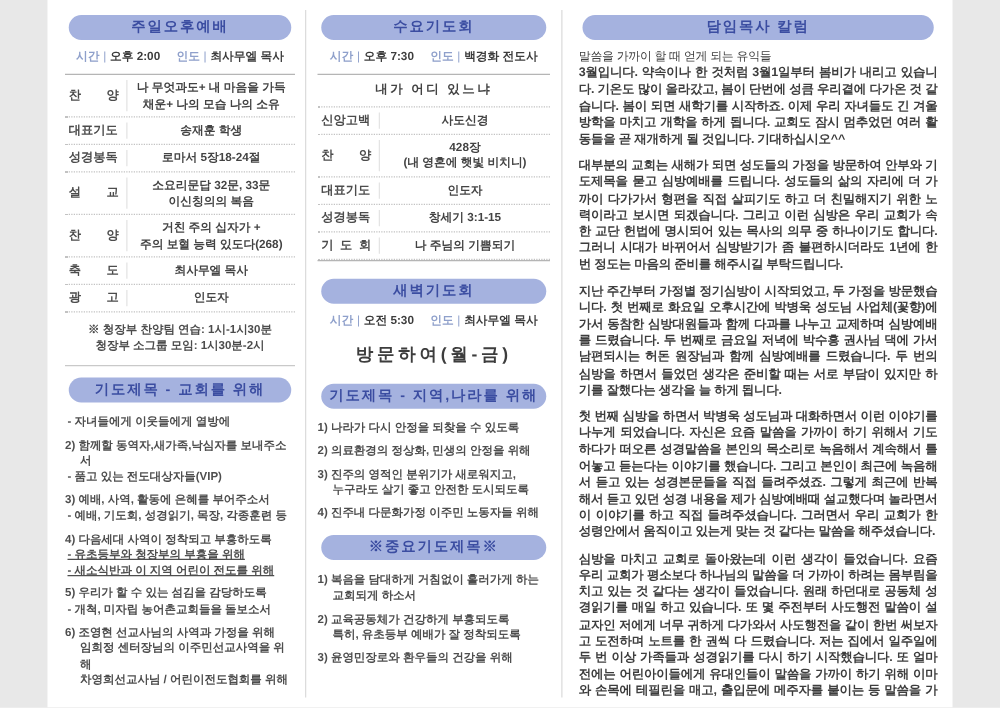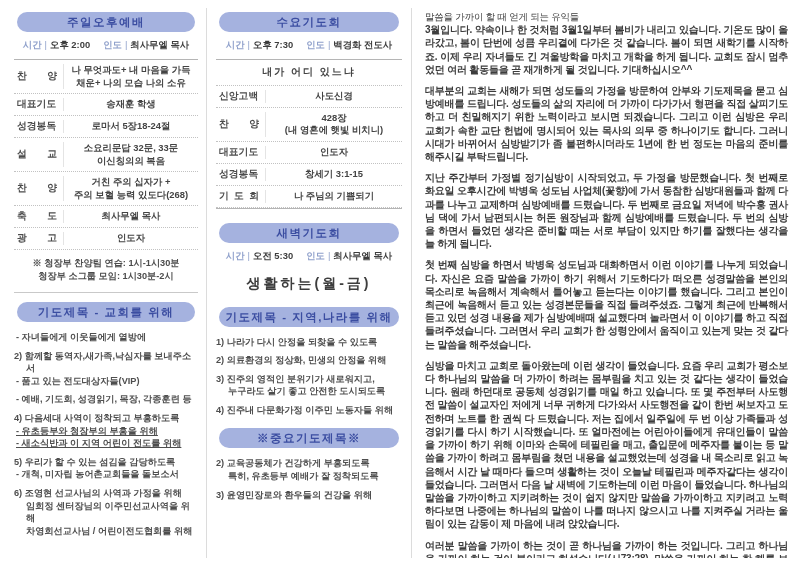--- a/index.html
+++ b/index.html
@@ -2,21 +2,21 @@
 <html style="--pill-bg: #a5b2df; --pill-text: #3b4da1; --lbl-blue: #8fa0cb; --ink: #474747;"><head>
 <meta charset="utf-8">
 <style>
   :root{
     --pill-bg:#a5b2df; --pill-text:#3b4da1; --lbl-blue:#8fa0cb;
     --ink:#474747; --line:#c9c9c9;
   }
   *{box-sizing:border-box;}
   html,body{margin:0;padding:0;background:#e8e8e8;}
   .page{
-    width:800px;height:566px;background:#ffffff;margin:0 auto;
+    width:724px;height:566px;background:#ffffff;margin:0 auto;
     font-family:"Liberation Sans",sans-serif;color:var(--ink);
     display:flex;padding:8px 8px 8px 10px;overflow:hidden;
   }
   .col{height:100%;overflow:hidden;}
   .col-left{width:196px;padding:2px 8px 0 4px;}
   .col-mid{width:206px;border-left:1px solid #dcdcdc;border-right:1px solid #dcdcdc;padding:2px 9px 0 9px;}
   .col-right{flex:1;padding:2px 4px 0 13px;}
   .pill{
     background:var(--pill-bg);color:var(--pill-text);
     border-radius:11px;text-align:center;font-weight:bold;
@@ -136,20 +136,21 @@
     </div>
     <div class="plist">
         <div class="pitem">
           <div class="psub">- 자녀들에게 이웃들에게 열방에</div>
         </div>
         <div class="pitem">
           <div class="pmain">2) 함께할 동역자,새가족,낙심자를 보내주소서</div>
           <div class="psub">- 품고 있는 전도대상자들(VIP)</div>
         </div>
         <div class="pitem">
+          <div class="pmain">3) 예배, 사역, 활동에 은혜를 부어주소서</div>
           <div class="psub">- 예배, 기도회, 성경읽기, 목장, 각종훈련 등</div>
         </div>
         <div class="pitem">
           <div class="pmain">4) 다음세대 사역이 정착되고 부흥하도록</div>
           <div class="psub u">- 유초등부와 청장부의 부흥을 위해</div>
           <div class="psub u">- 새소식반과 이 지역 어린이 전도를 위해</div>
         </div>
         <div class="pitem">
           <div class="pmain">5) 우리가 할 수 있는 섬김을 감당하도록</div>
           <div class="psub">- 개척, 미자립 농어촌교회들을 돌보소서</div>
@@ -217,21 +218,21 @@
     </div>
     <div class="trow">
       <span class="tlbl">시간</span>
       <span class="tsep">|</span>
       <span class="tval">오전 5:30</span>
       <span class="tgap"></span>
       <span class="tlbl">인도</span>
       <span class="tsep">|</span>
       <span class="tval">최사무엘 목사</span>
     </div>
-    <div class="tongdok">생활하는(월-금)</div>
+    <div class="tongdok">방문하여(월-금)</div>
 
     <div class="pill">
       <span>기도제목 - 지역,나라를 위해</span>
     </div>
     <div class="plist">
         <div class="pitem">
           <div class="pmain">1) 나라가 다시 안정을 되찾을 수 있도록</div>
         </div>
         <div class="pitem">
           <div class="pmain">2) 의료환경의 정상화, 민생의 안정을 위해</div>
@@ -243,30 +244,37 @@
         <div class="pitem">
           <div class="pmain">4) 진주내 다문화가정 이주민 노동자들 위해</div>
         </div>
       </div>
 
     <div class="pill" style="margin-top:12px">
       <span>※중요기도제목※</span>
     </div>
     <div class="plist">
         <div class="pitem">
+          <div class="pmain">1) 복음을 담대하게 거침없이 흘러가게 하는</div>
+          <div class="psub cont">교회되게 하소서</div>
+        </div>
+        <div class="pitem">
           <div class="pmain">2) 교육공동체가 건강하게 부흥되도록</div>
           <div class="psub cont">특히, 유초등부 예배가 잘 정착되도록</div>
         </div>
         <div class="pitem">
           <div class="pmain">3) 윤영민장로와 환우들의 건강을 위해</div>
         </div>
       </div>
   </section>
 
   <section class="col col-right">
+    <div class="pill">
+      <span>담임목사 칼럼</span>
+    </div>
     <div class="heading">말씀을 가까이 할 때 얻게 되는 유익들</div>
     <div class="paras">
         <p class="para">3월입니다. 약속이나 한 것처럼 3월1일부터 봄비가 내리고 있습니다. 기온도 많이 올라갔고, 봄이 단번에 성큼 우리곁에 다가온 것 같습니다. 봄이 되면 새학기를 시작하죠. 이제 우리 자녀들도 긴 겨울방학을 마치고 개학을 하게 됩니다. 교회도 잠시 멈추었던 여러 활동들을 곧 재개하게 될 것입니다. 기대하십시오^^</p>
         <p class="para">대부분의 교회는 새해가 되면 성도들의 가정을 방문하여 안부와 기도제목을 묻고 심방예배를 드립니다. 성도들의 삶의 자리에 더 가까이 다가가서 형편을 직접 살피기도 하고 더 친밀해지기 위한 노력이라고 보시면 되겠습니다. 그리고 이런 심방은 우리 교회가 속한 교단 헌법에 명시되어 있는 목사의 의무 중 하나이기도 합니다. 그러니 시대가 바뀌어서 심방받기가 좀 불편하시더라도 1년에 한 번 정도는 마음의 준비를 해주시길 부탁드립니다.</p>
         <p class="para">지난 주간부터 가정별 정기심방이 시작되었고, 두 가정을 방문했습니다. 첫 번째로 화요일 오후시간에 박병욱 성도님 사업체(꽃향)에 가서 동참한 심방대원들과 함께 다과를 나누고 교제하며 심방예배를 드렸습니다. 두 번째로 금요일 저녁에 박수홍 권사님 댁에 가서 남편되시는 허돈 원장님과 함께 심방예배를 드렸습니다. 두 번의 심방을 하면서 들었던 생각은 준비할 때는 서로 부담이 있지만 하기를 잘했다는 생각을 늘 하게 됩니다.</p>
         <p class="para">첫 번째 심방을 하면서 박병욱 성도님과 대화하면서 이런 이야기를 나누게 되었습니다. 자신은 요즘 말씀을 가까이 하기 위해서 기도하다가 떠오른 성경말씀을 본인의 목소리로 녹음해서 계속해서 틀어놓고 듣는다는 이야기를 했습니다. 그리고 본인이 최근에 녹음해서 듣고 있는 성경본문들을 직접 들려주셨죠. 그렇게 최근에 반복해서 듣고 있던 성경 내용을 제가 심방예배때 설교했다며 놀라면서 이 이야기를 하고 직접 들려주셨습니다. 그러면서 우리 교회가 한 성령안에서 움직이고 있는게 맞는 것 같다는 말씀을 해주셨습니다.</p>
         <p class="para">심방을 마치고 교회로 돌아왔는데 이런 생각이 들었습니다. 요즘 우리 교회가 평소보다 하나님의 말씀을 더 가까이 하려는 몸부림을 치고 있는 것 같다는 생각이 들었습니다. 원래 하던대로 공동체 성경읽기를 매일 하고 있습니다. 또 몇 주전부터 사도행전 말씀이 설교자인 저에게 너무 귀하게 다가와서 사도행전을 같이 한번 써보자고 도전하며 노트를 한 권씩 다 드렸습니다. 저는 집에서 일주일에 두 번 이상 가족들과 성경읽기를 다시 하기 시작했습니다. 또 얼마전에는 어린아이들에게 유대인들이 말씀을 가까이 하기 위해 이마와 손목에 테필린을 매고, 출입문에 메주자를 붙이는 등 말씀을 가까이 하려고 몸부림을 쳤던 내용을 설교했었는데 성경을 내 목소리로 읽고 녹음해서 시간 날 때마다 들으며 생활하는 것이 오늘날 테필린과 메주자같다는 생각이 들었습니다. 그러면서 다음 날 새벽에 기도하는데 이런 마음이 들었습니다. 하나님의 말씀을 가까이하고 지키려하는 것이 쉽지 않지만 말씀을 가까이하고 지키려고 노력하다보면 나중에는 하나님의 말씀이 나를 떠나지 않으시고 나를 지켜주실 거라는 울림이 있는 감동이 제 마음에 내려 앉았습니다.</p>
         <p class="para">여러분 말씀을 가까이 하는 것이 곧 하나님을 가까이 하는 것입니다. 그리고 하나님을 가까이 하는 것이 복이라고 하셨습니다(시73:28). 말씀을 가까이 하는 한 해를 보내시길, 그리고 그 유익을 풍성하게 맛보시게 되길 축복합니다. 사랑하고 축복합니다♡</p>
       </div>
   </section>

